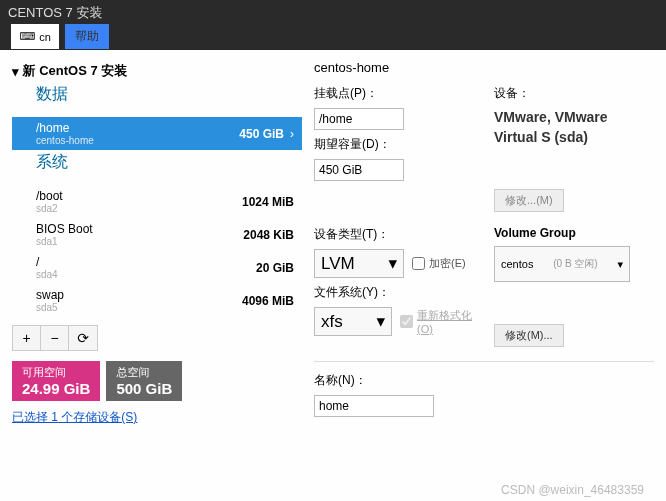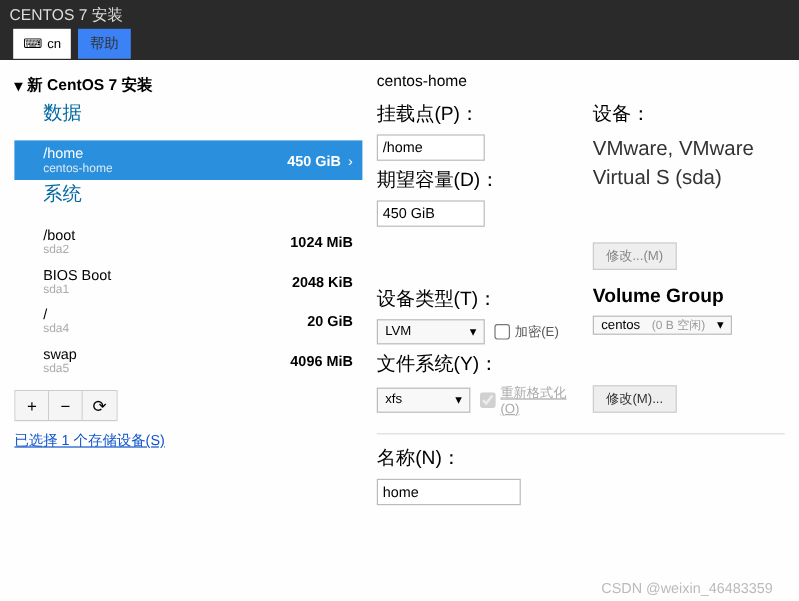--- a/index.html
+++ b/index.html
@@ -30,27 +30,27 @@
 .space-row { display: flex; gap: 6px; margin-top: 10px; }
 .space-box { padding: 4px 10px; color: #fff; font-size: 11px; }
 .space-box .val { font-size: 15px; font-weight: bold; }
 .space-avail { background: #d63384; }
 .space-total { background: #666; }
 .storage-link { color: #1155cc; font-size: 12px; text-decoration: underline; margin-top: 8px; display: inline-block; cursor: pointer; }
 .right-panel { flex: 1; font-size: 12px; }
 .rp-title { font-size: 13px; margin-bottom: 10px; }
 .form-grid { display: grid; grid-template-columns: 1fr 1fr; gap: 8px 20px; }
 .form-col { display: flex; flex-direction: column; gap: 6px; }
-.form-label { font-size: 16px; }
+.form-label { font-size: 12px; }
 .text-input { width: 90px; padding: 3px 4px; border: 1px solid #bbb; background: #fff; font-size: 12px; }
-.device-text { font-size: 17px; color: #333; line-height: 1.4; }
+.device-text { font-size: 14px; color: #333; line-height: 1.4; font-weight: bold; }
 .mod-btn { background: #eee; border: 1px solid #ccc; padding: 3px 10px; font-size: 11px; color: #888; width: fit-content; margin-top: 36px; }
-.select-box { display: inline-flex; align-items: center; border: 1px solid #bbb; background: #f8f8f8; padding: 3px 6px; font-size: 11px; gap: 6px; width: 90px; justify-content: space-between; }
+.select-box { display: inline-flex; align-items: center; border: 1px solid #bbb; background: #f8f8f8; padding: 3px 6px; font-size: 17px; gap: 6px; width: 90px; justify-content: space-between; }
 .checkbox-row { display: inline-flex; align-items: center; gap: 4px; font-size: 11px; color: #555; }
-.vg-select { display: inline-flex; align-items: center; border: 1px solid #bbb; background: #f8f8f8; padding: 0 6px; font-size: 11px; width: 116px; justify-content: space-between; }
+.vg-select { display: inline-flex; align-items: center; border: 1px solid #bbb; background: #f8f8f8; padding: 10px 6px; font-size: 11px; width: 136px; justify-content: space-between; }
 .vg-free { font-size: 10px; color: #999; }
 hr.sep { border: none; border-top: 1px solid #ddd; margin: 14px 0 10px 0; }
 .bottom-row { display: flex; gap: 80px; }
 .watermark { position: absolute; right: 22px; bottom: 4px; font-size: 12px; color: #bbb; }
 </style>
 </head>
 <body>
 
 <div class="topbar">
   <div class="topbar-right">
@@ -116,20 +116,30 @@
       </div>
       <span class="size">4096 MiB</span>
     </div>
 
     <div class="toolbar">
       <button>+</button>
       <button>−</button>
       <button>⟳</button>
     </div>
 
+    <div class="space-row">
+      <div class="space-box space-avail">
+        <div>可用空间</div>
+        <div class="val">24.99 GiB</div>
+      </div>
+      <div class="space-box space-total">
+        <div>总空间</div>
+        <div class="val">500 GiB</div>
+      </div>
+    </div>
 
     <a class="storage-link">已选择 1 个存储设备(S)</a>
   </div>
 
   <div class="right-panel">
     <div class="rp-title">centos-home</div>
 
     <div class="form-grid">
       <div class="form-col">
         <span class="form-label">挂载点(P)：</span>

